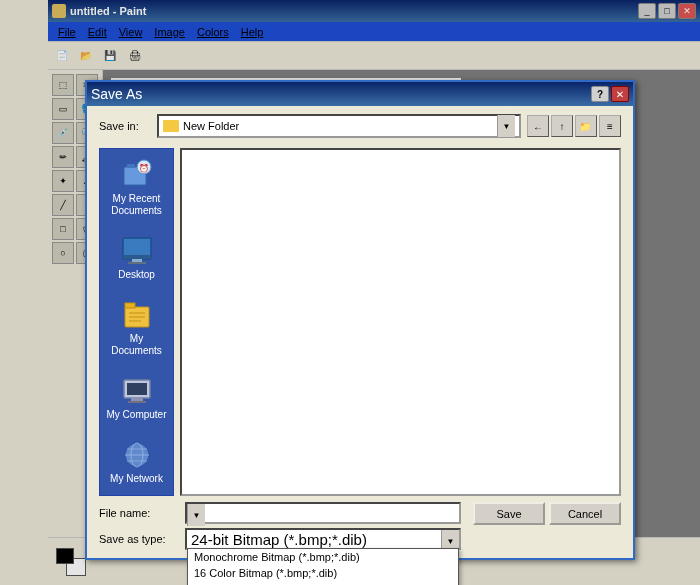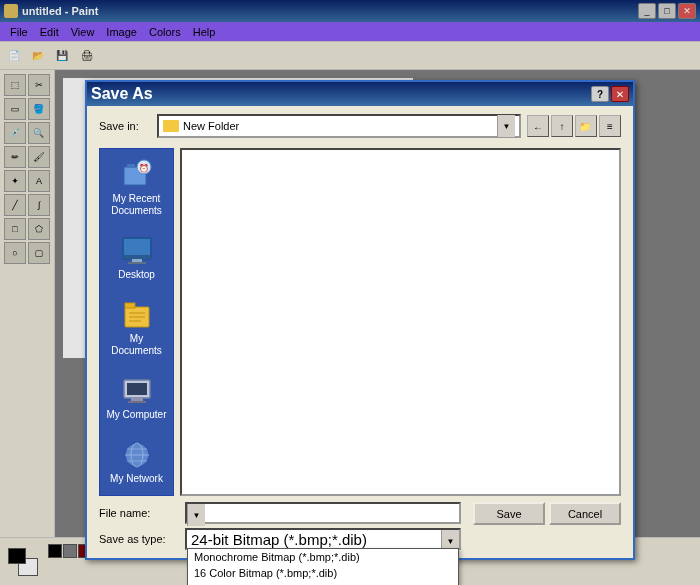--- a/index.html
+++ b/index.html
@@ -12,20 +12,21 @@
       overflow: hidden;
       position: relative;
     }
 
     
     .paint-window {
       width: 700px;
       height: 585px;
       background: #ece9d8;
       position: relative;
+      padding-left: 48px;
     }
 
     
     .title-bar {
       height: 22px;
       background: linear-gradient(to bottom, #0a246a, #3a6ea5);
       display: flex;
       align-items: center;
       justify-content: space-between;
       padding: 0 4px;
@@ -59,25 +60,26 @@
       display: flex;
       align-items: center;
       justify-content: center;
       color: black;
     }
     .title-btn.close { background: #e05555; color: white; }
 
     
     .menu-bar {
       height: 20px;
-      background: #8b5cf6;
+      background: #1d4ed8;
       display: flex;
       align-items: center;
       padding: 0 4px;
       border-bottom: 1px solid #ccc;
+      text-decoration: underline;
     }
     .menu-item {
       padding: 2px 6px;
       font-size: 11px;
       cursor: pointer;
     }
 
     
     .toolbar {
       height: 28px;
@@ -200,22 +202,22 @@
     .dialog-title-bar {
       height: 24px;
       background: linear-gradient(to bottom, #0a246a, #3a6ea5);
       display: flex;
       align-items: center;
       justify-content: space-between;
       padding: 0 4px;
     }
     .dialog-title-text {
       color: white;
-      font-size: 16px;
-      font-weight: bold;
+      font-size: 14px;
+      font-weight: normal;
     }
     .dialog-title-btns {
       display: flex;
       gap: 2px;
     }
     .dialog-btn-help {
       width: 18px;
       height: 16px;
       background: #d0d0d0;
       border: 1px solid #888;

